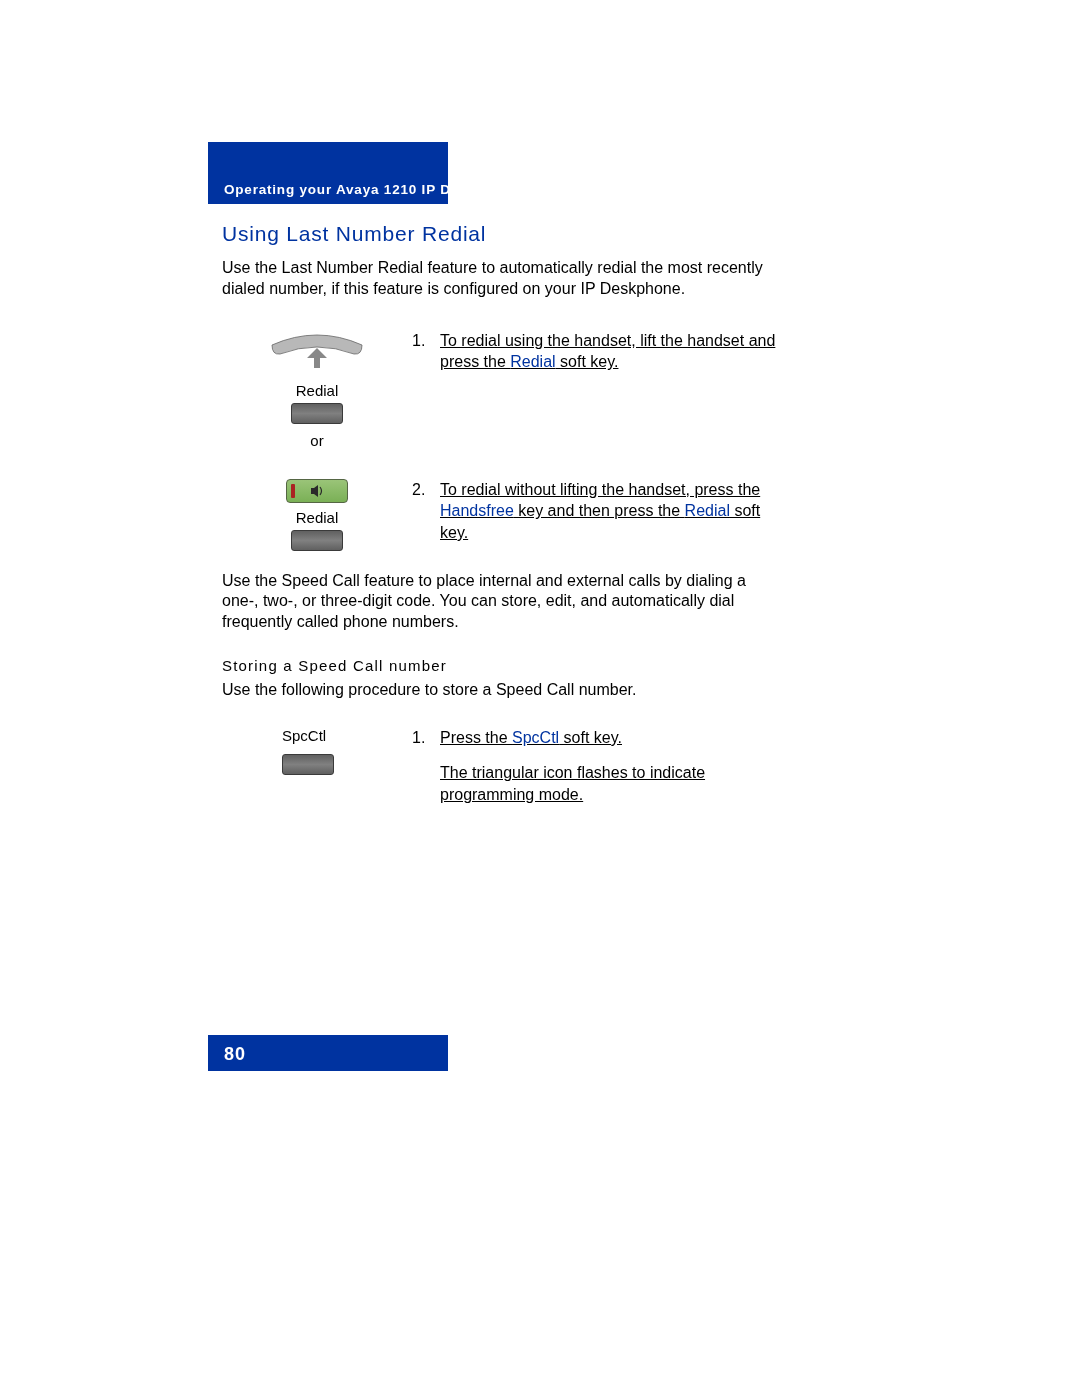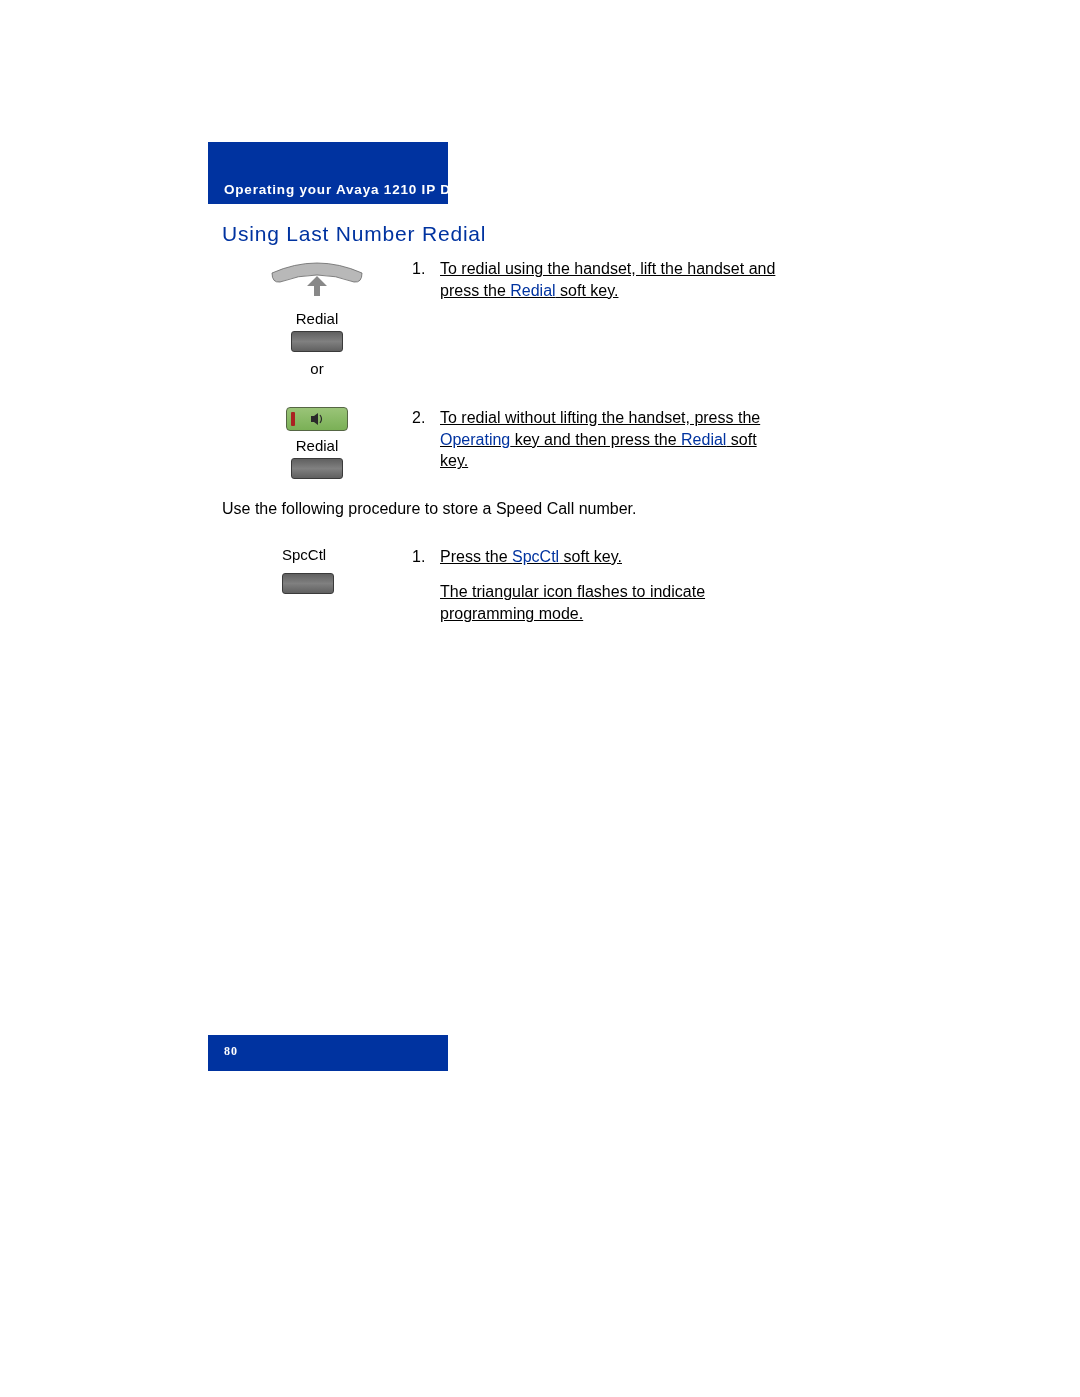--- a/index.html
+++ b/index.html
@@ -127,24 +127,23 @@
       top: 1035px;
       width: 240px;
       height: 36px;
       background: #0033a0;
     }
     .page-number {
       position: absolute;
       left: 224px;
       top: 1044px;
       color: #fff;
-      font-size: 12px;
+      font-size: 18px;
       font-weight: bold;
       letter-spacing: 1px;
-      font-family: Liberation Serif, serif;
     }
     .step-row {
       display: flex;
       align-items: flex-start;
     }
     .num-cell {
       width: 28px;
       flex-shrink: 0;
     }
     .txt-cell {
@@ -156,20 +155,21 @@
 <body>
 
 <div class="page">
 
   <div class="blue-band"></div>
   <div class="blue-header">Operating your Avaya 1210 IP Deskphone</div>
 
   <div class="content">
 
     <h2 class="section-heading">Using Last Number Redial</h2>
+    <p class="para">Use the Last Number Redial feature to automatically redial the most recently dialed number, if this feature is configured on your IP Deskphone.</p>
 
     <div class="step-block">
       <div class="icon-col">
         <svg class="handset-svg" viewBox="0 0 110 42">
           <path d="M 10 15 Q 55 -5 100 15 Q 100 25 92 24 Q 55 10 18 24 Q 10 25 10 15 Z" fill="#b8b8b8" stroke="#666" stroke-width="0.8"></path>
           <path d="M 45 28 L 55 18 L 65 28 L 58 28 L 58 38 L 52 38 L 52 28 Z" fill="#888"></path>
         </svg>
         <div class="label-small">Redial</div>
         <div class="key-button"></div>
         <div class="or-text">or</div>
@@ -193,27 +193,29 @@
             <path d="M 11 3 Q 14 7 11 11" stroke="#2a2a2a" stroke-width="1.2" fill="none"></path>
           </svg>
         </div>
         <div class="label-small">Redial</div>
         <div class="key-button"></div>
       </div>
       <div class="text-col">
         <div class="step-row">
           <div class="num-cell">2.</div>
           <div class="txt-cell">
-            <span>To redial without lifting the handset, press the </span><span class="softkey-link">Operating</span><span> key and then press the </span><span class="softkey-link">Redial</span><span> soft key.</span>
+            <span>To redial without lifting the handset, press the </span><span class="softkey-link">Handsfree</span><span> key and then press the </span><span class="softkey-link">Redial</span><span> soft key.</span>
           </div>
         </div>
       </div>
     </div>
 
-
+    <p class="para" style="margin-bottom:18px;">Use the Speed Call feature to place internal and external calls by dialing a one-, two-, or three-digit code. You can store, edit, and automatically dial frequently called phone numbers.</p>
+
+    <div class="subsection-heading">Storing a Speed Call number</div>
     <p class="para" style="margin-bottom:26px;">Use the following procedure to store a Speed Call number.</p>
 
     <div class="step-block">
       <div class="icon-col" style="padding-left:60px; text-align:left;">
         <div class="label-small" style="margin-top:0;">SpcCtl</div>
         <div class="key-button" style="margin-left:0; margin-top:10px;"></div>
       </div>
       <div class="text-col">
         <div class="step-row">
           <div class="num-cell">1.</div>

